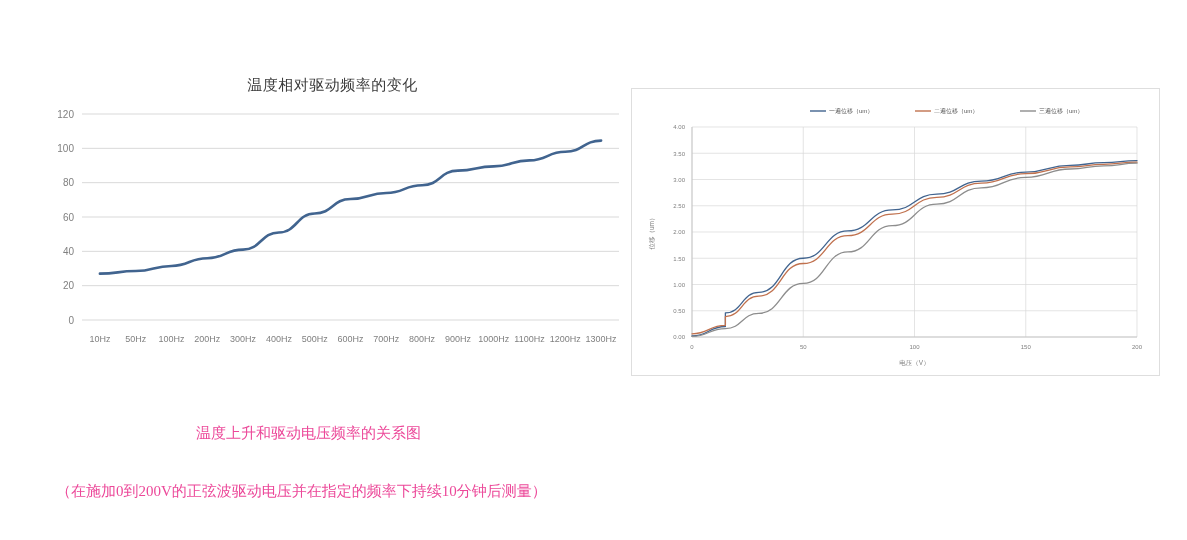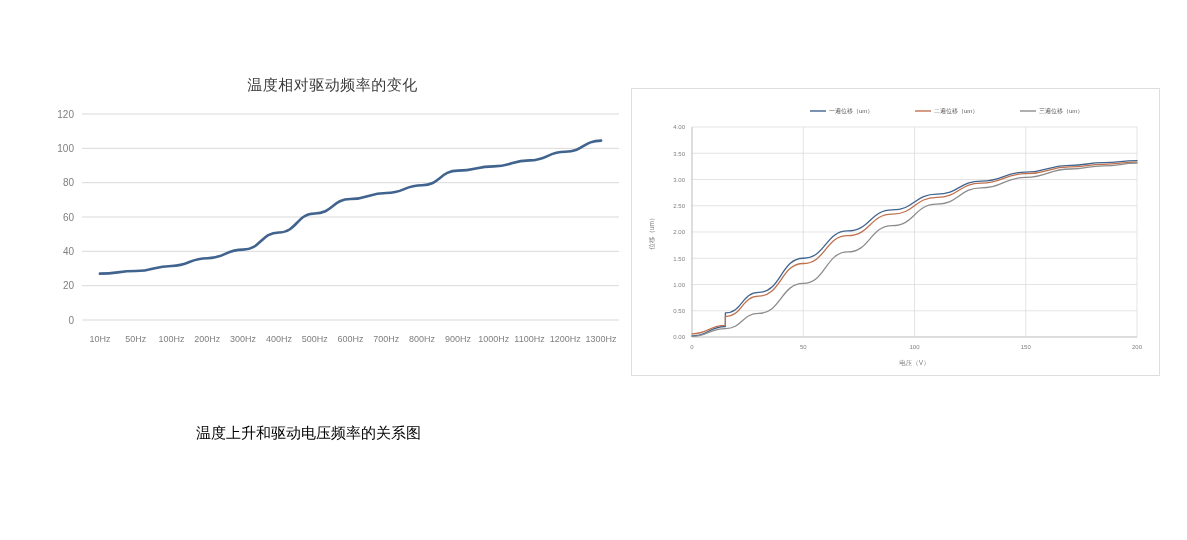--- a/index.html
+++ b/index.html
@@ -36,21 +36,21 @@
     background:#ffffff;
     border:1px solid #dedede;
     box-sizing:border-box;
   }
   .rsvg{display:block;width:527px;height:286px;}
 
   
   .caption{
     position:absolute;
     font-family:"Liberation Serif","DejaVu Serif",serif;
-    font-size:15px;color:#000000;
+    font-size:15px;color:#ec4899;
     white-space:nowrap;
   }
   #caption-left{left:196px;top:424px;}
   #caption-right{left:716px;top:424px;}
   #caption-note{left:56px;top:482px;}
 </style>
 </head>
 <body>
 
 <div class="page">
@@ -157,14 +157,15 @@
           <path d="M60.00,246.95 C76.69,246.95 76.69,237.50 93.38,237.50 C93.38,237.50 93.38,223.85 93.38,223.85 C110.06,223.85 110.06,203.38 126.75,203.38 C149.00,203.38 149.00,169.25 171.25,169.25 C193.50,169.25 193.50,141.95 215.75,141.95 C238.00,141.95 238.00,120.95 260.25,120.95 C282.50,120.95 282.50,105.20 304.75,105.20 C327.00,105.20 327.00,92.07 349.25,92.07 C371.50,92.07 371.50,83.15 393.75,83.15 C416.00,83.15 416.00,76.32 438.25,76.32 C454.94,76.32 454.94,73.70 471.63,73.70 C488.31,73.70 488.31,71.60 505.00,71.60" fill="none" stroke="#41648f" stroke-width="1.3" stroke-linejoin="round" stroke-linecap="round"></path>
           <path d="M60.00,244.85 C76.69,244.85 76.69,236.45 93.38,236.45 C93.38,236.45 93.38,227.53 93.38,227.53 C110.06,227.53 110.06,207.05 126.75,207.05 C149.00,207.05 149.00,174.50 171.25,174.50 C193.50,174.50 193.50,146.68 215.75,146.68 C238.00,146.68 238.00,125.15 260.25,125.15 C282.50,125.15 282.50,108.35 304.75,108.35 C327.00,108.35 327.00,94.17 349.25,94.17 C371.50,94.17 371.50,84.72 393.75,84.72 C416.00,84.72 416.00,77.90 438.25,77.90 C454.94,77.90 454.94,75.28 471.63,75.28 C488.31,75.28 488.31,73.17 505.00,73.17" fill="none" stroke="#c0714e" stroke-width="1.3" stroke-linejoin="round" stroke-linecap="round"></path>
           <path d="M60.00,247.47 C76.69,247.47 76.69,239.60 93.38,239.60 C110.06,239.60 110.06,224.38 126.75,224.38 C149.00,224.38 149.00,194.45 171.25,194.45 C193.50,194.45 193.50,162.95 215.75,162.95 C238.00,162.95 238.00,136.70 260.25,136.70 C282.50,136.70 282.50,115.18 304.75,115.18 C327.00,115.18 327.00,98.90 349.25,98.90 C371.50,98.90 371.50,88.40 393.75,88.40 C416.00,88.40 416.00,80.00 438.25,80.00 C454.94,80.00 454.94,76.85 471.63,76.85 C488.31,76.85 488.31,74.22 505.00,74.22" fill="none" stroke="#8d8d8d" stroke-width="1.3" stroke-linejoin="round" stroke-linecap="round"></path>
         </g>
       <text id="r-xlabel" text-anchor="middle" font-size="6.5" fill="#808080" x="282.5" y="276">电压（V）</text>
       <text id="r-ylabel" text-anchor="middle" font-size="6.5" fill="#808080" x="0" y="0" transform="translate(22,143) rotate(-90)">位移（um）</text>
     </svg>
   </div>
 
   <div class="caption" id="caption-left">温度上升和驱动电压频率的关系图</div>
+  <div class="caption" id="caption-note">（在施加0到200V的正弦波驱动电压并在指定的频率下持续10分钟后测量）</div>
 
 </div>
 
 </body></html>

